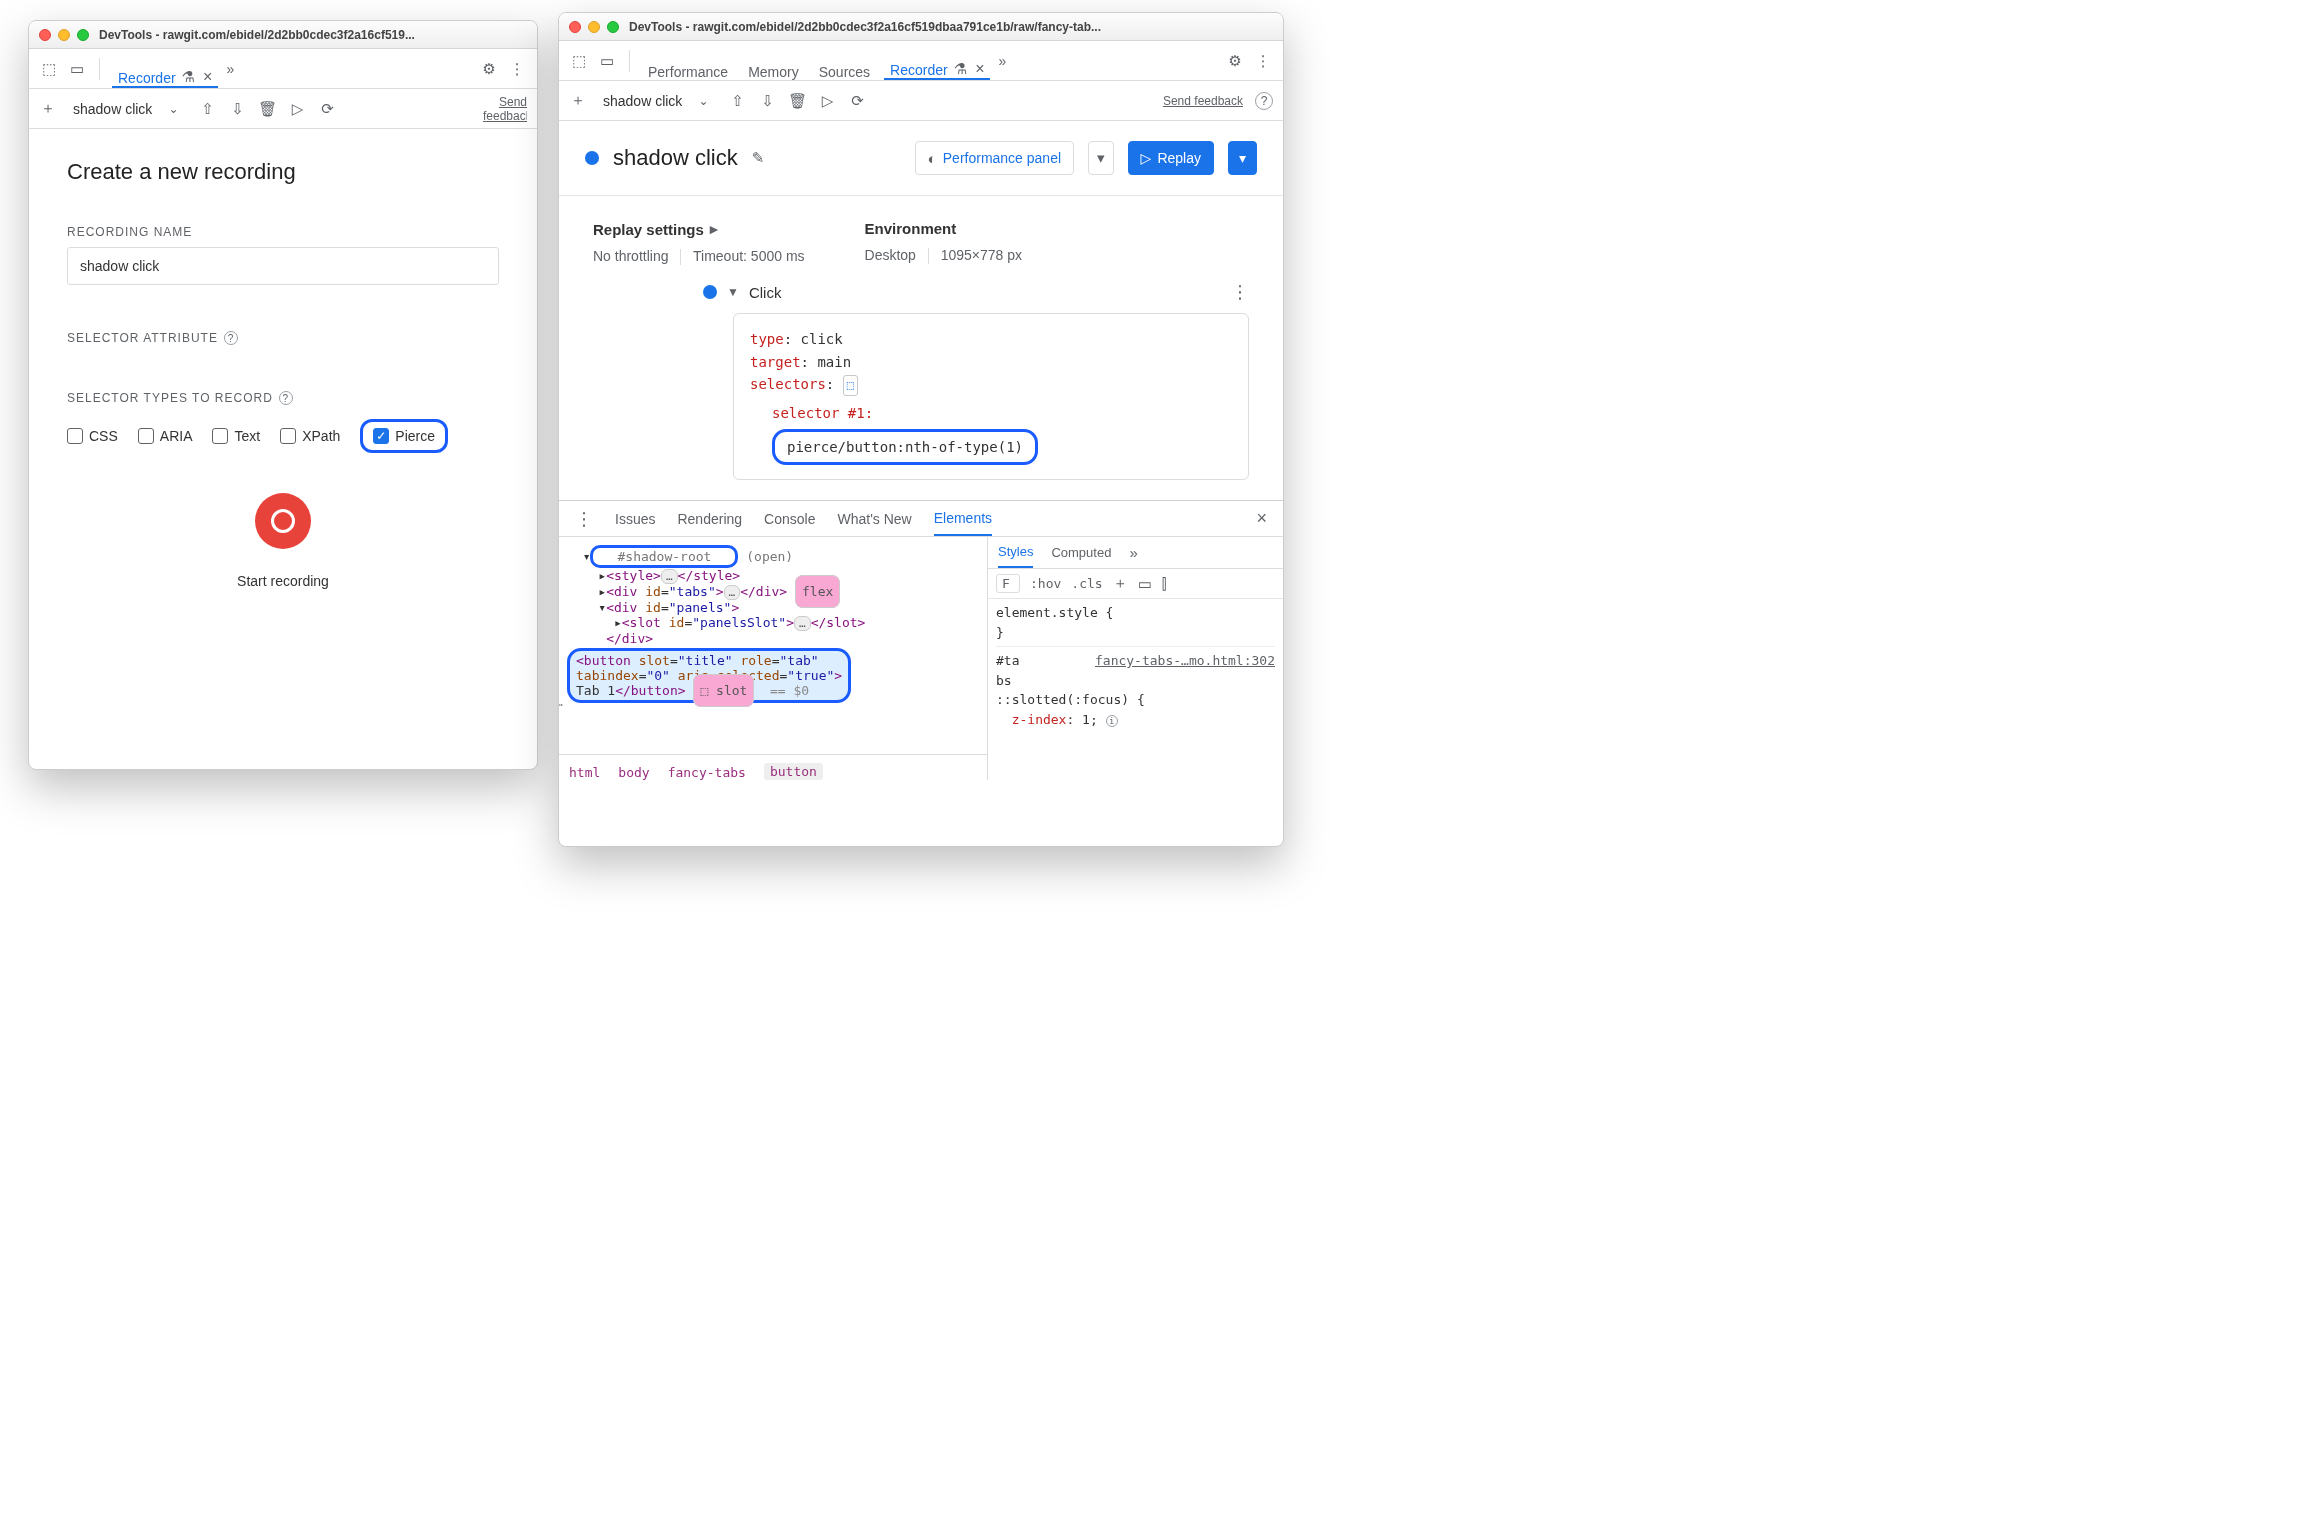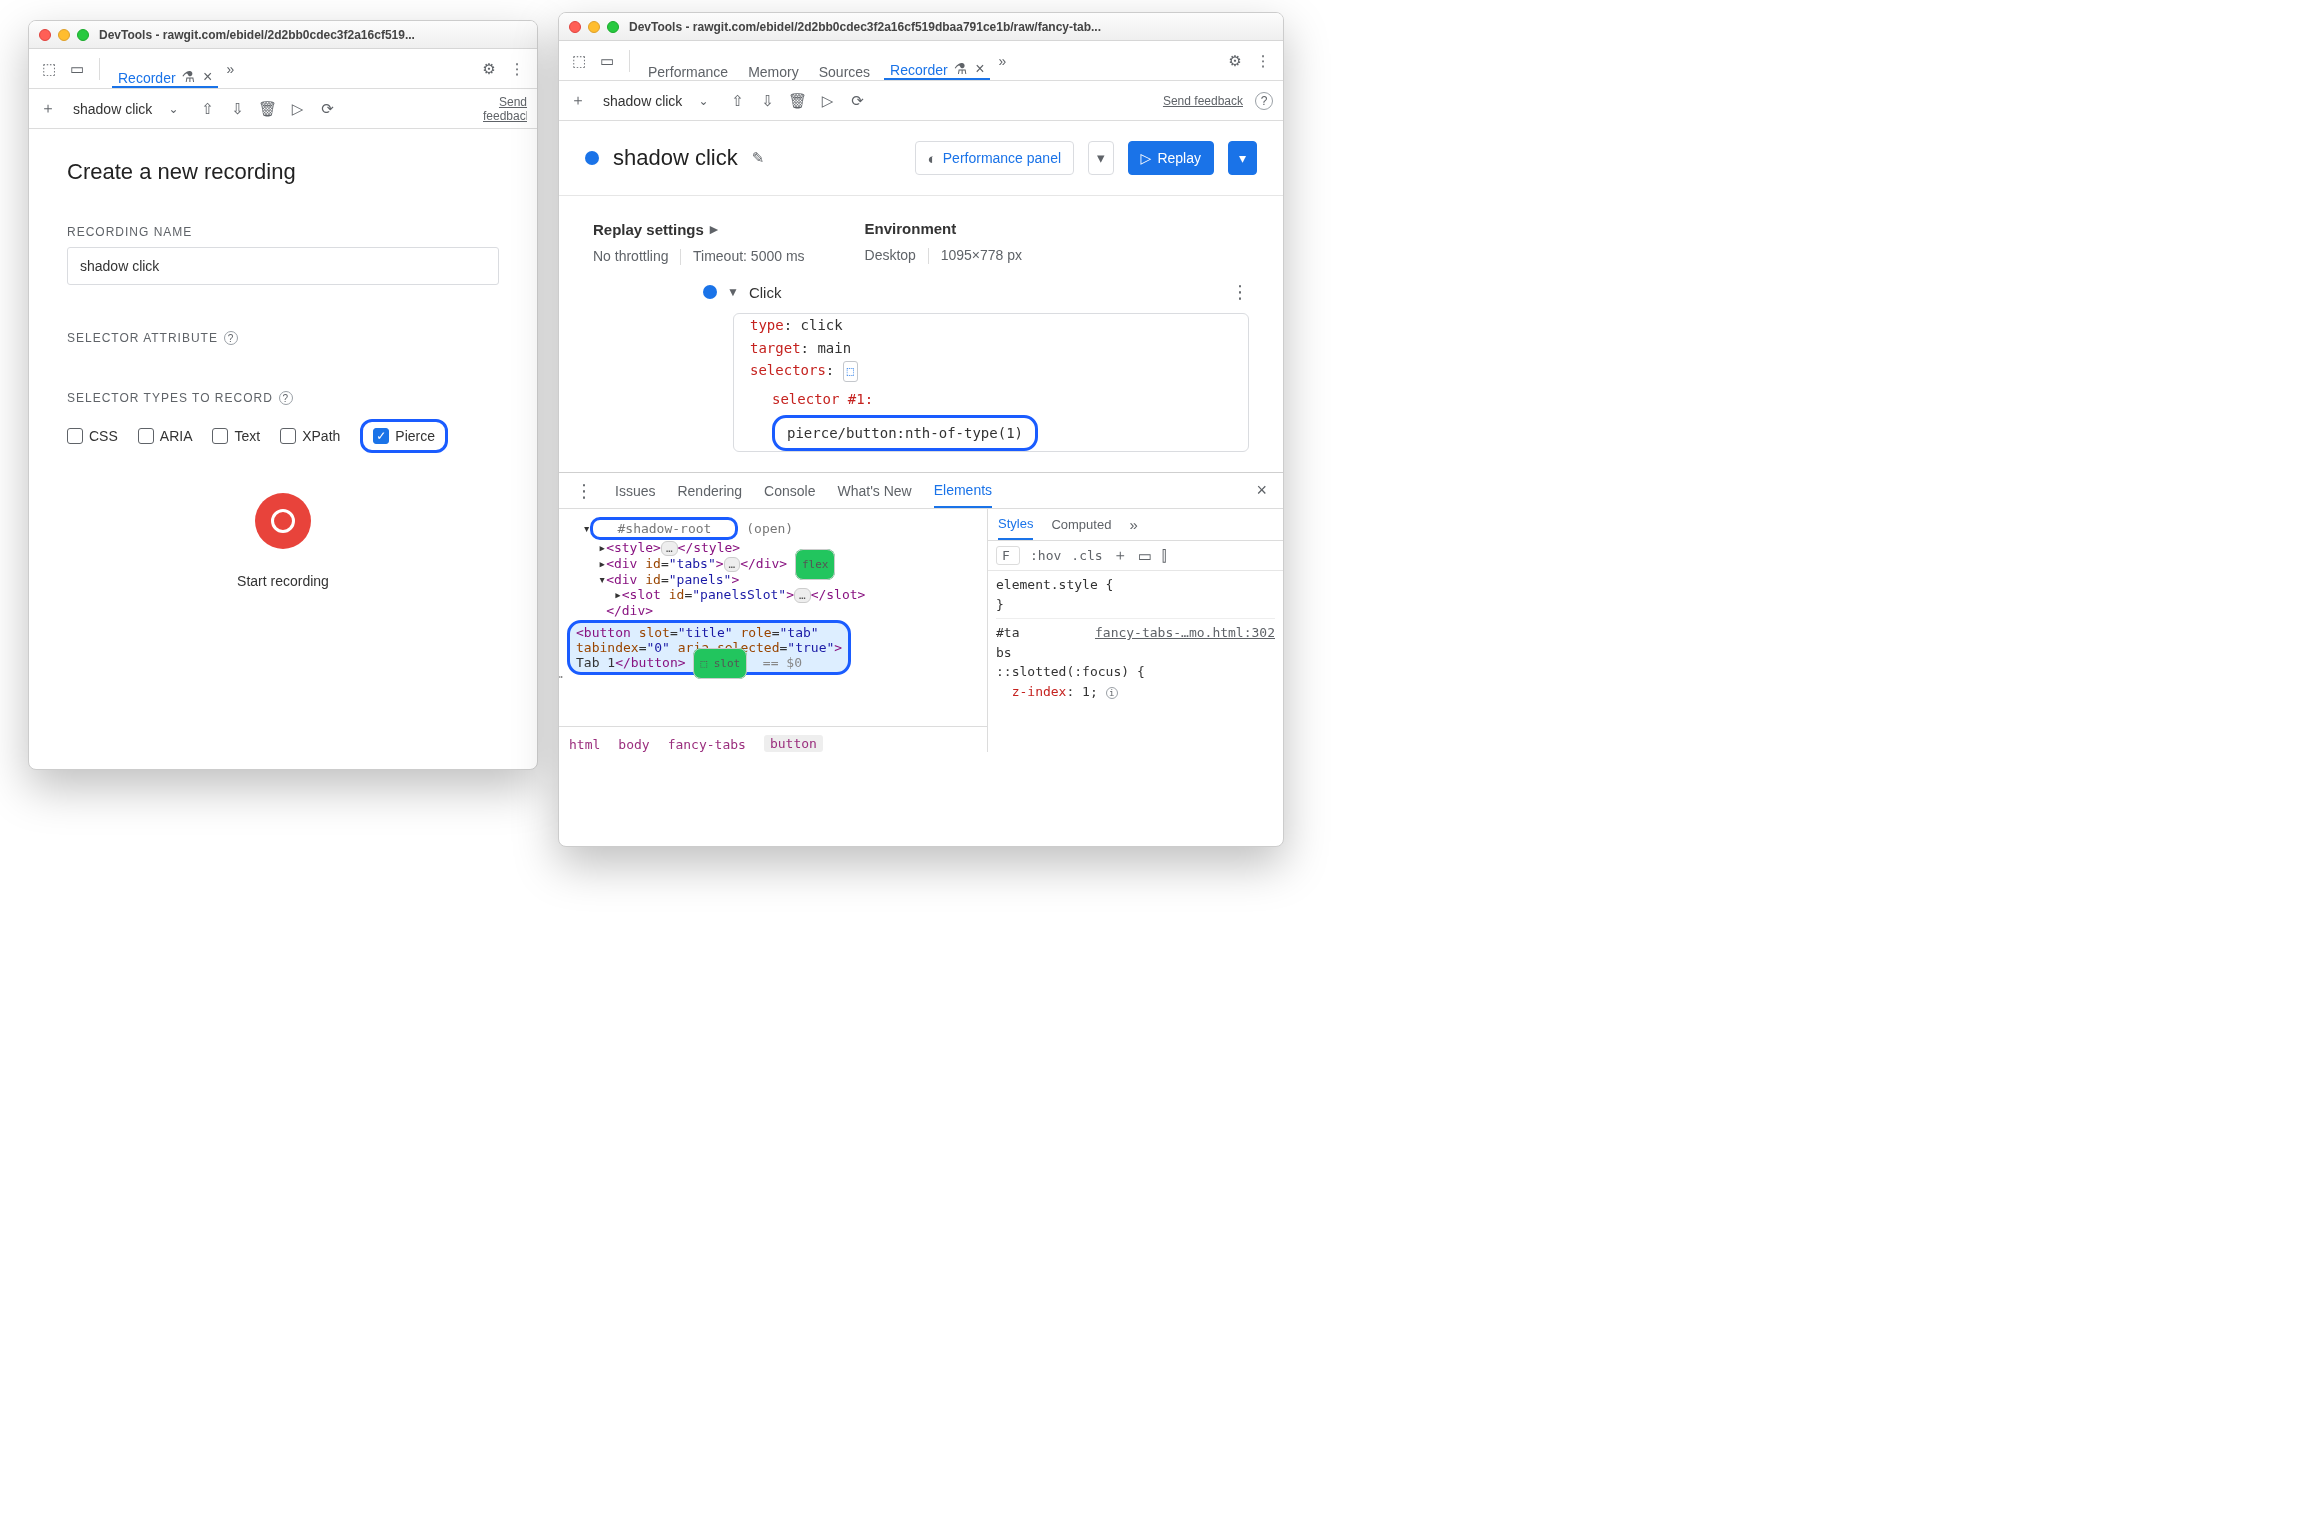--- a/index.html
+++ b/index.html
@@ -118,21 +118,21 @@
   .settings h3{font-size:15px; margin:0 0 10px 0; display:flex; align-items:center; gap:6px; font-weight:600;}
   .settings .muted{color:#5f6368;}
   .settings .vsep{border-left:1px solid #dcdcdc;height:16px;margin:0 8px;display:inline-block;vertical-align:middle;}
 
   .steps{ padding: 6px 34px 20px 34px; }
   .steprow{ display:flex; align-items:center; gap:10px; font-size:15px; margin-left:110px;}
   .steprow .dot2{width:14px;height:14px;border-radius:50%;background:#1a73e8;}
   .steprow .tri{font-size:12px;}
   .steprow .more{margin-left:auto; font-size:18px;color:#5f6368;}
   .stepbox{
-    border:1px solid #dadce0;border-radius:6px;margin:10px 0 0 140px; padding:0 16px;
+    border:1px solid #dadce0;border-radius:6px;margin:10px 0 0 140px; padding:14px 16px;
     font-family: ui-monospace, Menlo, Consolas, monospace; font-size:14px; line-height:1.6;
   }
   .k{color:#c5221f;}
   .stepbox .iconbox{display:inline-block;border:1px solid #c4c7cc;border-radius:3px;padding:0 3px;font-size:12px;color:#1a73e8;}
   .selnum{color:#c5221f; margin-left:22px; display:inline-block; margin-top:6px;}
   .pill{
     border:3px solid #1a5cff;border-radius:14px;padding:4px 12px;display:inline-block;
     font-family: ui-monospace, Menlo, Consolas, monospace;
     margin-left:22px; margin-top:4px;
   }
@@ -151,21 +151,21 @@
   .drawer-body{flex:1;display:flex;overflow:hidden;}
   .dom{
     flex:1; font-family: ui-monospace, Menlo, Consolas, monospace; font-size:13px; padding:8px 0 0 8px;
     color:#333; position:relative; overflow:hidden;
   }
   .dom .ln{white-space:pre;}
   .tag{color:#881280;}
   .attr{color:#994500;}
   .val{color:#1a1aa6;}
   .shadow-pill{border:3px solid #1a5cff;border-radius:10px;padding:1px 24px;display:inline-block;color:#777;}
-  .flexbadge,.slotbadge{font-size:11px;background:#22c55e;border:1px solid #ccc;border-radius:8px;padding:8px 6px;color:#555;}
+  .flexbadge,.slotbadge{font-size:13px;background:#f9a8d4;border:1px solid #ccc;border-radius:8px;padding:8px 6px;color:#555;}
   .btn-hi{
     border:3px solid #1a5cff;border-radius:14px;padding:2px 6px;display:inline-block;margin-top:2px;
     background:#def;
   }
   .dom .dots3{position:absolute;left:-4px;top:160px;color:#888;}
   .dom .ellips{display:inline-block;background:#eee;border:1px solid #ccc;border-radius:6px;padding:0 4px;font-size:11px;color:#555;}
 
   .breadcrumb{
     border-top:1px solid #dcdcdc;height:26px;display:flex;align-items:center;gap:18px;padding:0 10px;
     color:#9b2f7e;font-size:13px;

